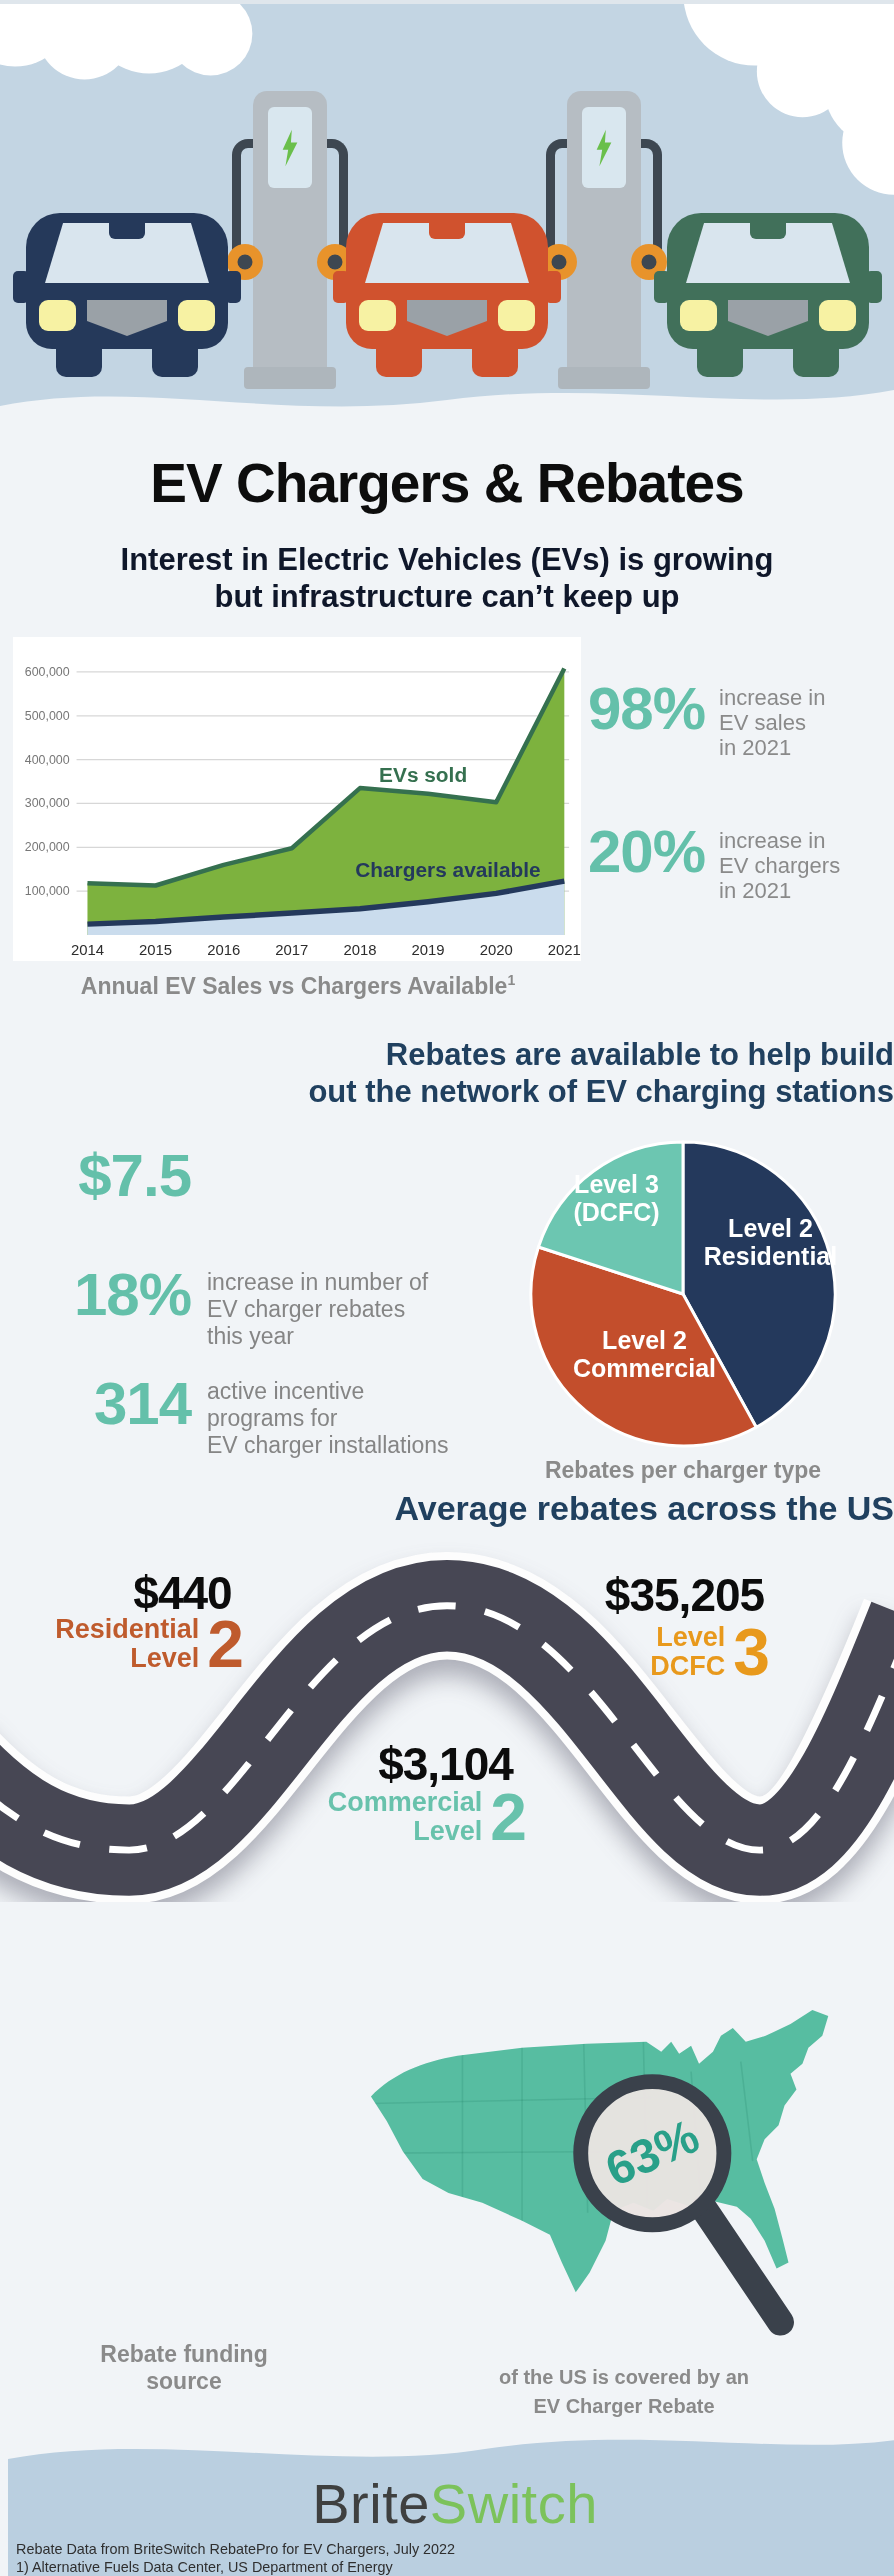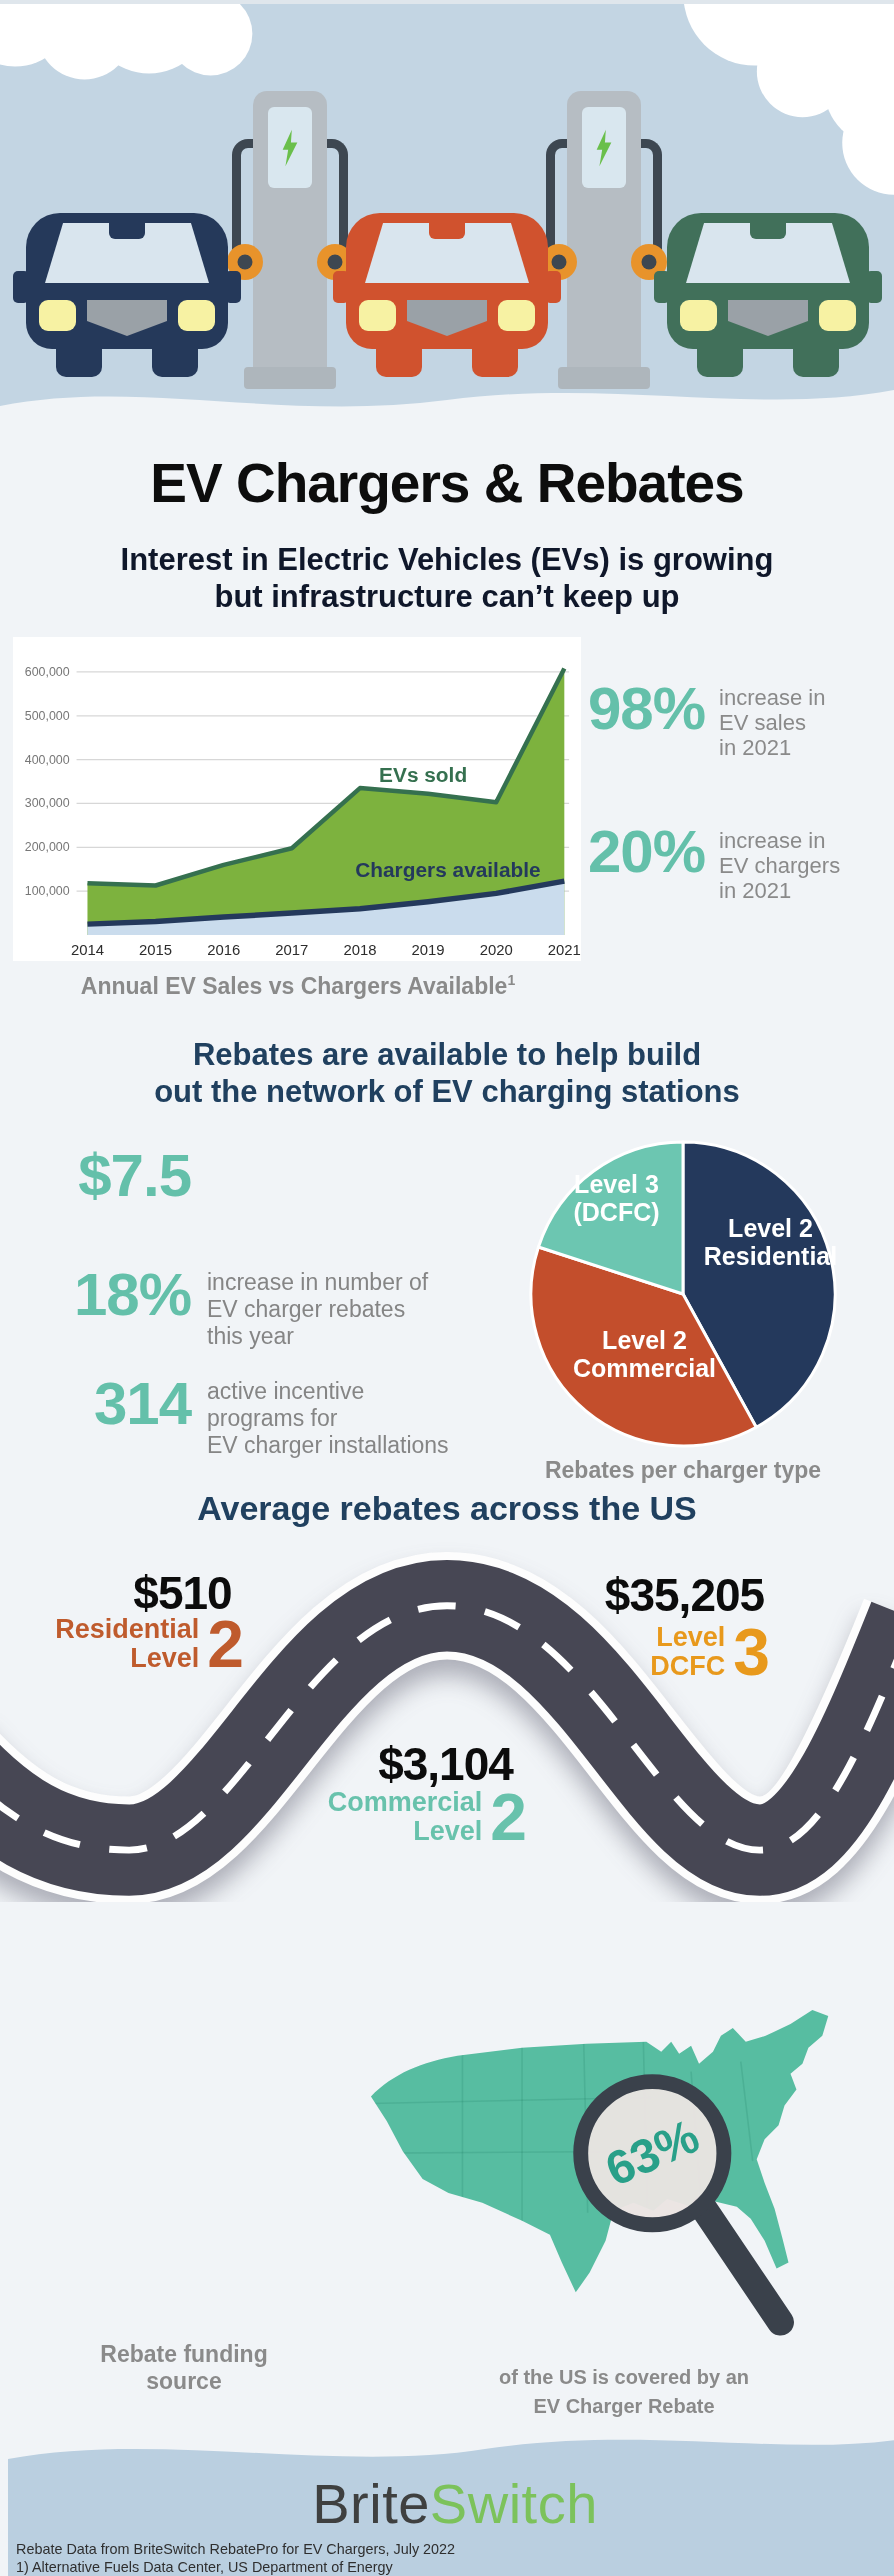--- a/index.html
+++ b/index.html
@@ -29,21 +29,21 @@
   .charger-plug.l{left:-26px;} .charger-plug.r{right:-26px;}
   .charger-plug::after{content:"";position:absolute;left:50%;top:50%;transform:translate(-50%,-50%);
                        width:15px;height:15px;background:#3d4751;border-radius:50%;}
   .charger-screen{position:absolute;top:16px;left:50%;transform:translateX(-50%);width:44px;height:81px;background:#d9e7ef;border-radius:6px;
                   display:flex;align-items:center;justify-content:center;}
   
   .title{position:absolute;top:447px;left:0;width:894px;text-align:center;font-size:55px;font-weight:bold;
          letter-spacing:-1px;color:#0d0d0d;}
   .subtitle{position:absolute;top:537px;left:0;width:894px;text-align:center;font-size:31px;line-height:37px;
             font-weight:bold;color:#0f172a;}
-  .h-navy{position:absolute;left:0;width:894px;text-align:center;font-weight:bold;color:#20405f;}
+  .h-navy{position:absolute;left:0;width:894px;text-align:right;font-weight:bold;color:#20405f;}
   .caption{position:absolute;text-align:center;font-weight:bold;color:#8a8a8a;}
   .chart-card{position:absolute;left:13px;top:633px;width:568px;height:324px;background:#ffffff;}
   .gstat{position:absolute;left:588px;display:flex;gap:14px;}
   .gstat-value{font-size:60px;line-height:62px;font-weight:bold;color:#64c0aa;letter-spacing:-1px;}
   .gstat-desc{padding-top:7px;font-size:22px;line-height:25px;color:#8a8a8a;}
   .rstat{position:absolute;left:20px;display:flex;}
   .rstat-value{width:171px;text-align:right;font-size:60px;line-height:62px;font-weight:bold;color:#64c0aa;letter-spacing:-1px;}
   .rstat-desc{margin-left:16px;padding-top:5px;font-size:23px;line-height:27px;color:#858585;}
   .rstat-desc b{color:#6f6f6f;}
   
@@ -262,21 +262,21 @@
   <div class="h-navy" style="top:1485px;font-size:34px">Average rebates across the US</div>
 
   <svg class="abs" style="left:0;top:1530px" width="894" height="368" viewBox="0 0 900 370">
     <g style="filter:drop-shadow(0 16px 12px rgba(70,70,90,0.40))">
       <path d="M-60,215 C0,285 55,318 130,318 C240,318 310,72 450,72 C595,72 665,318 765,318 C825,318 868,215 920,85" fill="none" stroke="#fdfdfd" stroke-width="108"></path>
       <path d="M-60,215 C0,285 55,318 130,318 C240,318 310,72 450,72 C595,72 665,318 765,318 C825,318 868,215 920,85" fill="none" stroke="#474754" stroke-width="92"></path>
       <path d="M-60,215 C0,285 55,318 130,318 C240,318 310,72 450,72 C595,72 665,318 765,318 C825,318 868,215 920,85" fill="none" stroke="#ffffff" stroke-width="7" stroke-dasharray="38 30"></path>
     </g>
   </svg>
 
-  <div class="road-amount" style="left:63px;top:1562px;width:239px">$510</div>
+  <div class="road-amount" style="left:63px;top:1562px;width:239px">$440</div>
   <div class="road-words" style="left:30px;top:1610px;width:214px">
     <div class="w" style="color: rgb(191, 91, 45);">
       <div>Residential</div>
       <div>Level</div>
     </div>
     <div class="n" style="color: rgb(191, 91, 45);">2</div>
   </div>
 
   <div class="road-amount" style="left:565px;top:1564px;width:239px">$35,205</div>
   <div class="road-words" style="left:581px;top:1618px;width:189px">

